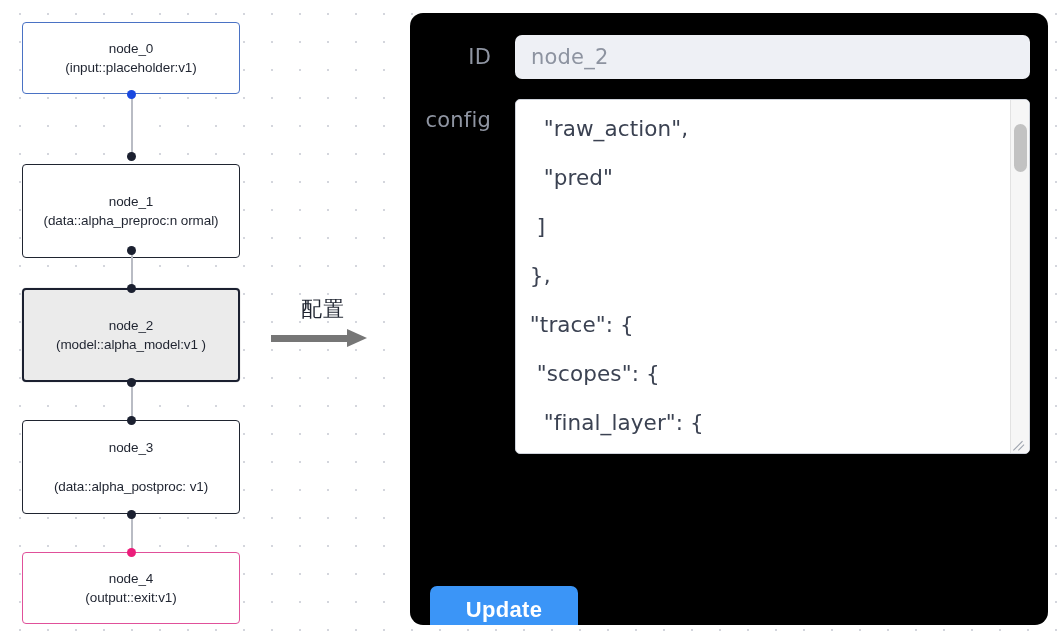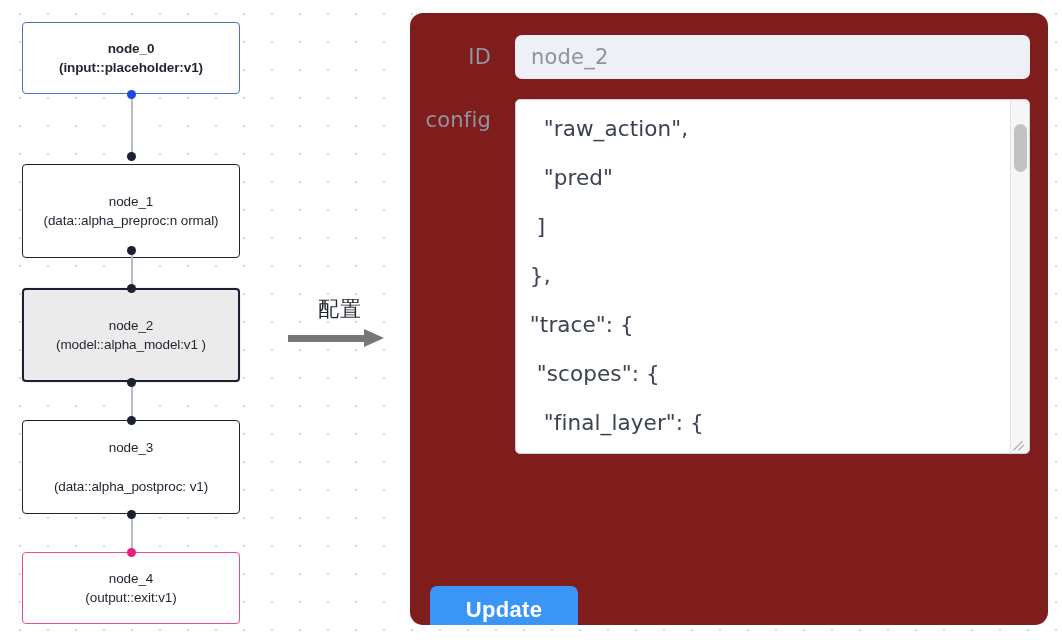--- a/index.html
+++ b/index.html
@@ -50,21 +50,21 @@
     text-align: center;
     color: #1f2430;
     font-size: 13.5px;
     line-height: 19px;
     letter-spacing: -0.1px;
     padding: 4px 8px;
   }
   .node .nlabel { display: block; }
 
   .node-default { border: 1.6px solid #1f2430; }
-  .node-input   { border: 1.6px solid #4a72c4; font-weight: bold; }
+  .node-input   { border: 1.6px solid #4a72c4; }
   .node-output  { border: 1.6px solid #e0509a; justify-content: center; }
   .node-selected {
     border: 2.2px solid #1b2030;
     background: #ebebeb;
     box-shadow: 0 0 0 0.5px rgba(0,0,0,0.10);
   }
 
   .n0 { top: 22px;  height: 72px; }
   .n1 { top: 164px; height: 94px; }
   .n2 { top: 288px; height: 94px; }
@@ -101,21 +101,21 @@
     z-index: 1;
   }
   .e01 { top: 92px;  height: 66px; }
   .e12 { top: 248px; height: 42px; }
   .e23 { top: 380px; height: 42px; }
   .e34 { top: 512px; height: 42px; }
 
   
   .annotation {
     position: absolute;
-    left: 284px;
+    left: 267px;
     top: 296px;
     width: 112px;
     text-align: center;
   }
   .annotation .anno-text {
     display: block;
     font-size: 21px;
     color: #1f2430;
     line-height: 26px;
     letter-spacing: 1px;
@@ -141,21 +141,21 @@
     border-left: 20px solid #767676;
   }
 
   
   .config-panel {
     position: absolute;
     left: 410px;
     top: 13px;
     width: 638px;
     height: 612px;
-    background: #7f1d1d;
+    background: #000000;
     border-radius: 13px;
     padding: 22px 18px 0 0;
     overflow: hidden;
   }
 
   .field-row {
     display: flex;
     align-items: flex-start;
     margin-bottom: 20px;
   }

